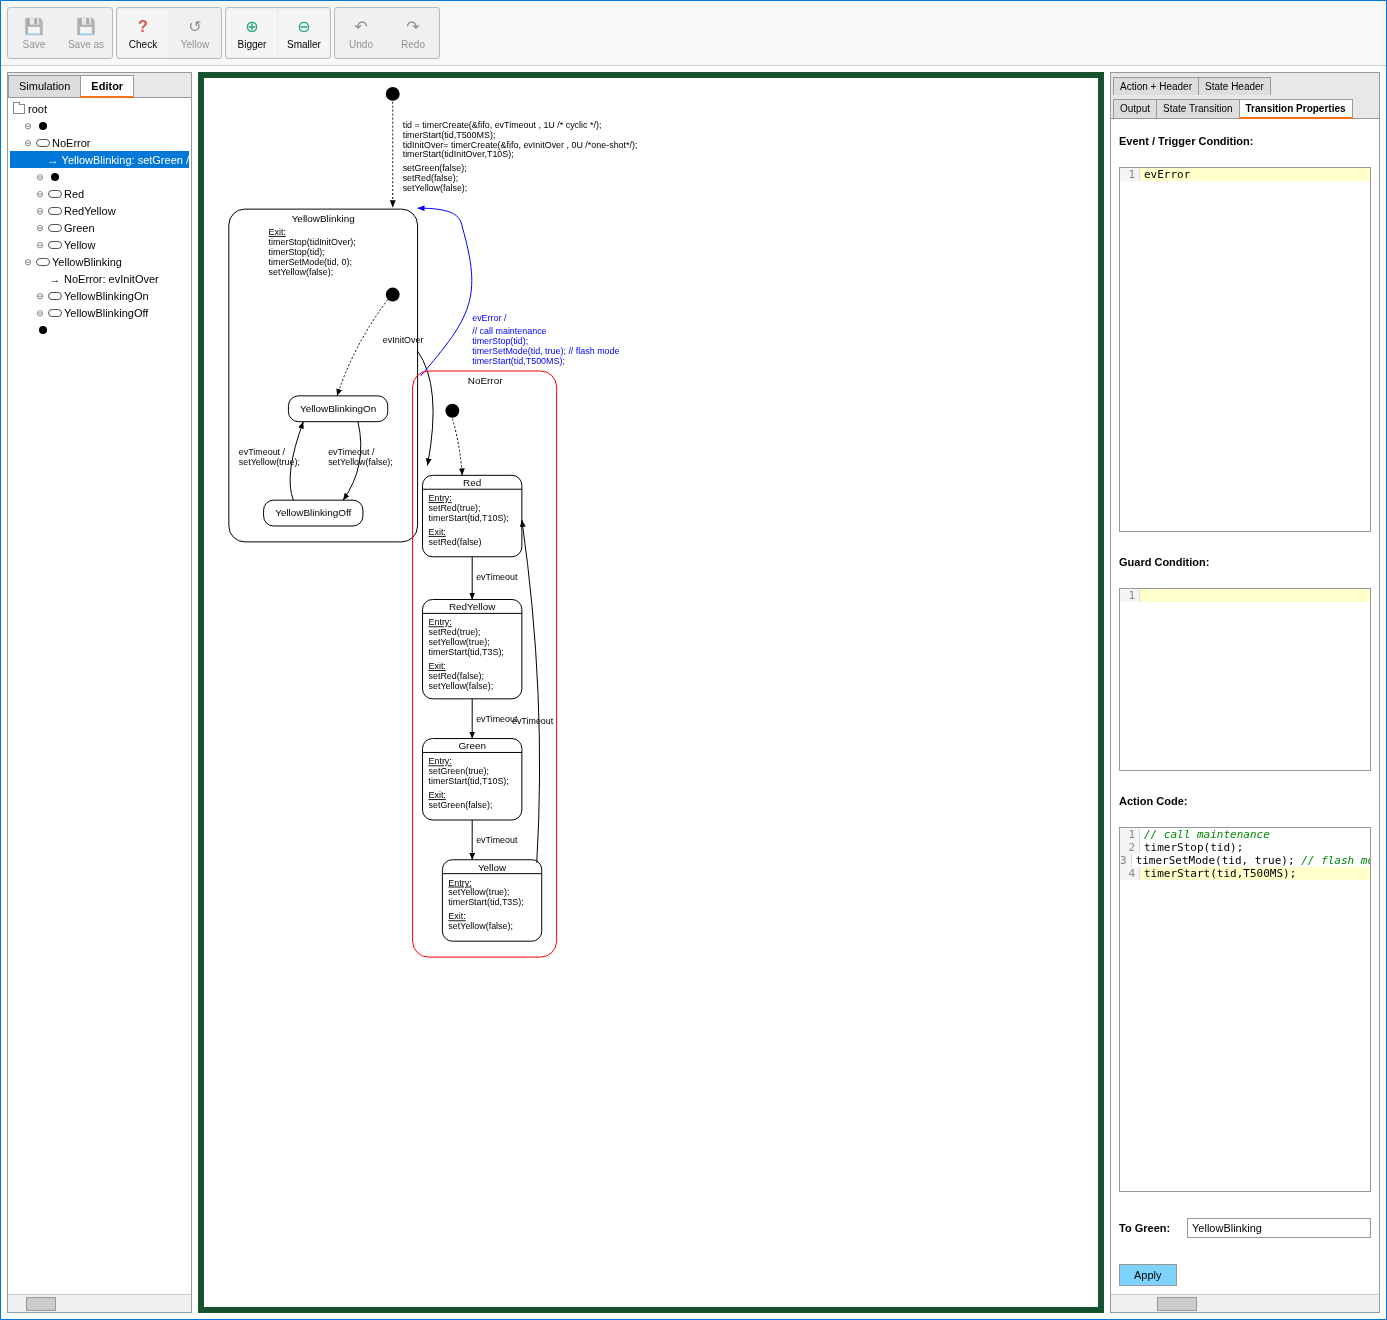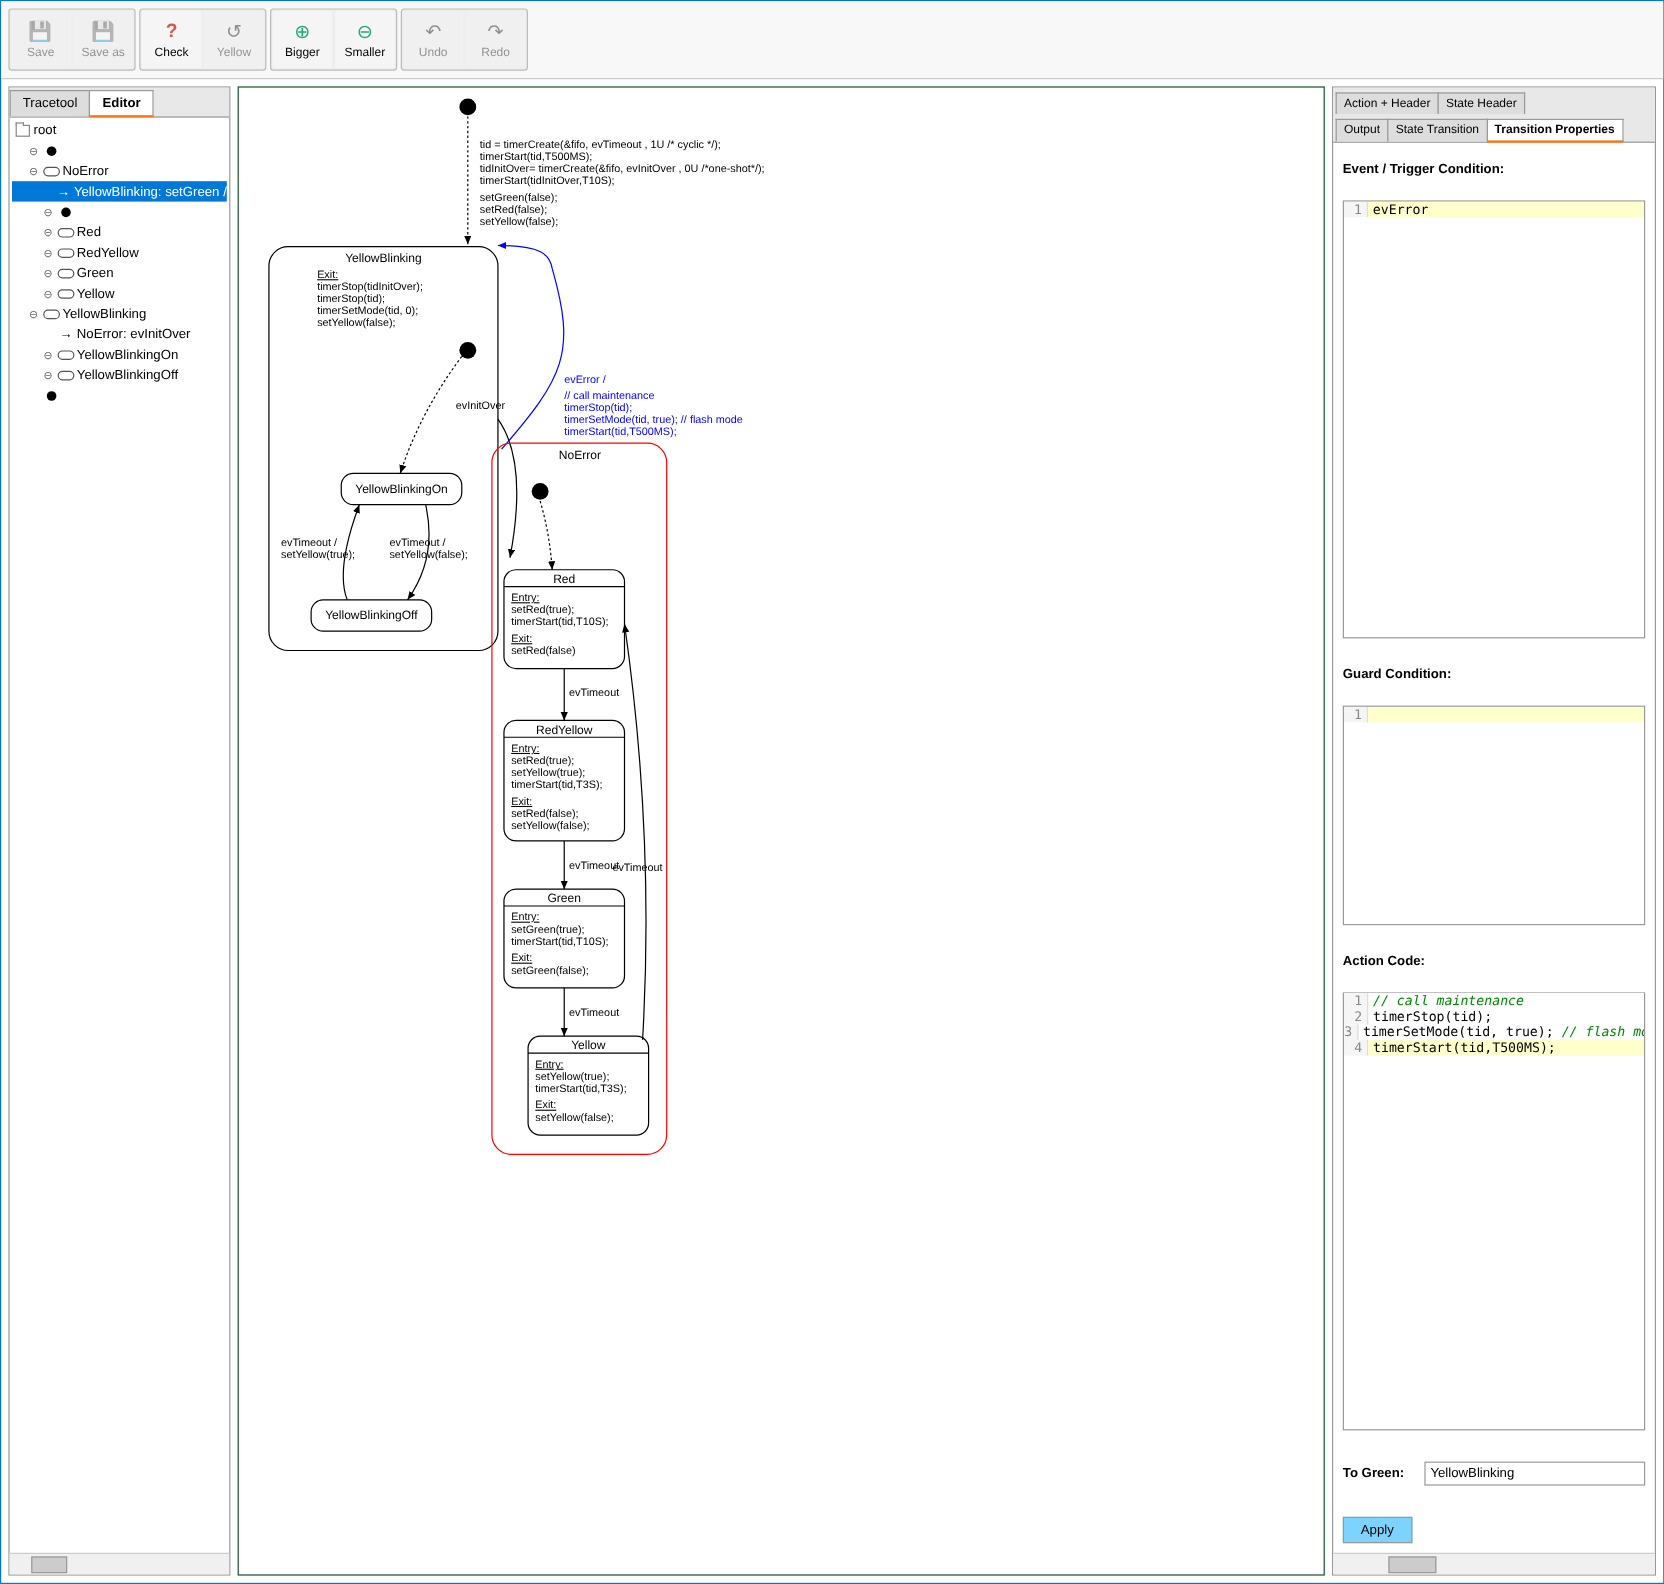--- a/index.html
+++ b/index.html
@@ -34,21 +34,21 @@
   .tree-icon { width: 14px; height: 12px; margin: 0 2px; display: inline-flex; align-items: center; justify-content: center; }
   .tree-folder-icon { border: 1px solid #888; background: #fff; width: 12px; height: 10px; position: relative; }
   .tree-folder-icon::before { content: ""; position: absolute; top: -3px; left: -1px; width: 5px; height: 2px; background: #fff; border: 1px solid #888; border-bottom: none; }
   .state-icon { width: 14px; height: 8px; border: 1px solid #555; border-radius: 4px; background: #fff; }
   .dot-icon { width: 8px; height: 8px; background: #000; border-radius: 50%; }
   .arrow-icon { font-size: 11px; }
   
   .hscroll { height: 18px; background: #f0f0f0; border-top: 1px solid #ccc; display: flex; align-items: center; }
   .hscroll-thumb { width: 30px; height: 14px; background: #ccc; margin-left: 18px; border: 1px solid #999; }
   
-  .canvas-panel { flex: 1; border: 1px solid #14532d; background: #fff; position: relative; overflow: hidden; }
+  .canvas-panel { flex: 1; border: 6px solid #14532d; background: #fff; position: relative; overflow: hidden; }
   .canvas { position: absolute; inset: 0; }
   
   .right-panel { width: 270px; display: flex; flex-direction: column; border: 1px solid #999; background: #fff; }
   .right-tabs-row { display: flex; background: #e8e8e8; padding-top: 2px; padding-left: 2px; }
   .right-tabs-row .tab { font-size: 10px; padding: 3px 6px; }
   
   .props { flex: 1; padding: 8px; display: flex; flex-direction: column; overflow: hidden; gap: 16px; }
   .prop-label { font-size: 11px; font-weight: bold; margin: 8px 0 4px; }
   .code-box { border: 1px solid #999; background: #fff; flex: 1; min-height: 60px; font-family: monospace; font-size: 11px; overflow: auto; }
   .code-line { display: flex; }
@@ -115,21 +115,21 @@
         <div class="tool-icon">↷</div>
         <span>Redo</span>
       </div>
     </div>
   </div>
 
   <div class="main-area">
 
     <div class="left-panel">
       <div class="tab-strip">
-        <div class="tab">Tracetool</div>
+        <div class="tab">Simulation</div>
         <div class="tab active">Editor</div>
       </div>
       <div class="tree">
         <div class="tree-node">
           <span class="tree-icon">
               <span class="tree-folder-icon"></span>
             </span>
           <span>root</span>
         </div>
         <div class="tree-node">

